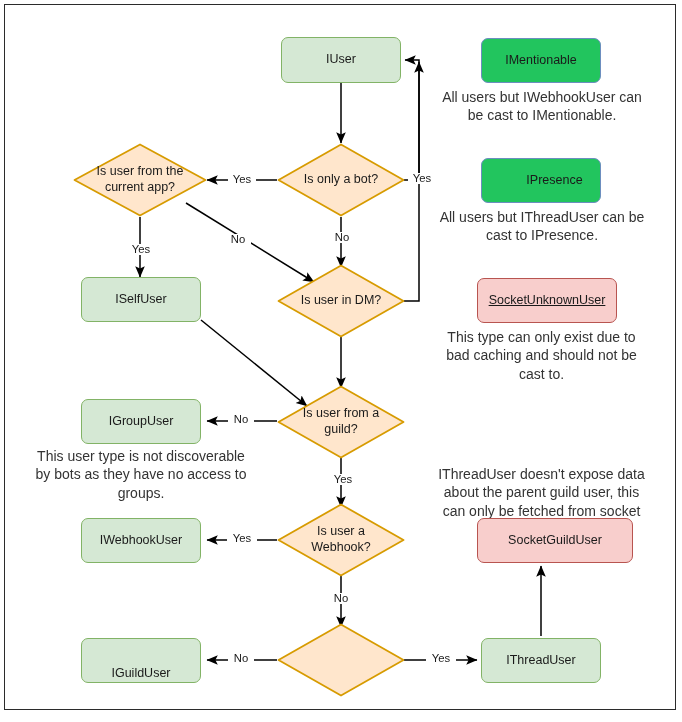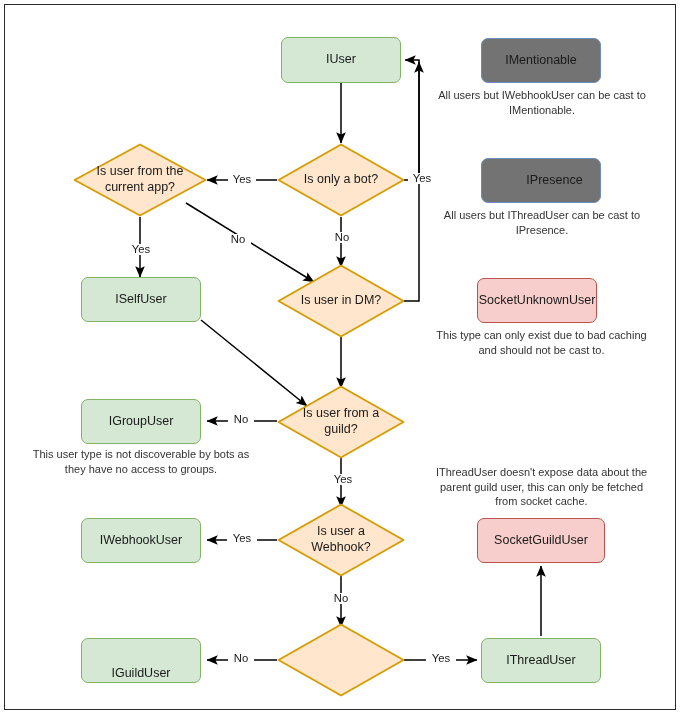--- a/index.html
+++ b/index.html
@@ -39,21 +39,21 @@
     display: flex;
     align-items: center;
     justify-content: center;
     text-align: center;
     font-size: 12.5px;
     color: #1a1a1a;
     line-height: 1.25;
     border-radius: 7px;
   }
   .node.green  { background: #d5e8d4; border: 1.4px solid #82b366; }
-  .node.blue   { background: #737373; border: 1.4px solid #6c8ebf; }
+  .node.blue   { background: #22c55e; border: 1.4px solid #6c8ebf; }
   .node.red    { background: #f8cecc; border: 1.4px solid #b85450; }
 
   .diamond {
     position: absolute;
     box-sizing: border-box;
   }
   .diamond .shape {
     position: absolute;
     left: 0; top: 0; width: 100%; height: 100%;
   }
@@ -67,21 +67,21 @@
     align-items: center;
     justify-content: center;
     text-align: center;
     font-size: 12.5px;
     color: #1a1a1a;
     line-height: 1.25;
   }
   .note {
     position: absolute;
     text-align: center;
-    font-size: 11px;
+    font-size: 14px;
     color: #333333;
     line-height: 1.32;
   }
   .elabel {
     position: absolute;
     font-size: 11.3px;
     color: #1a1a1a;
     background: #ffffff;
     padding: 0 1px;
     text-align: center;
@@ -167,31 +167,31 @@
     <span>All users but IWebhookUser can be cast to IMentionable.</span>
   </div>
 
   <div class="node blue" style="left:481px; top:158px; width:120px; height:45px;padding-left:27px;">
     <span>IPresence</span>
   </div>
   <div class="note" style="left:436px; top:208px; width:212px;">
     <span>All users but IThreadUser can be cast to IPresence.</span>
   </div>
 
-  <div class="node red" style="left:477px; top:278px; width:120px; height:45px;">
+  <div class="node red" style="left:477px; top:278px; width:140px; height:45px;text-decoration:underline;">
     <span>SocketUnknownUser</span>
   </div>
   <div class="note" style="left:434px; top:328px; width:215px;">
     <span>This type can only exist due to bad caching and should not be cast to.</span>
   </div>
 
   <div class="note" style="left:434px; top:465px; width:215px;">
     <span>IThreadUser doesn't expose data about the parent guild user, this can only be fetched from socket cache.</span>
   </div>
-  <div class="node red" style="left:477px; top:518px; width:128px; height:45px;">
+  <div class="node red" style="left:477px; top:518px; width:156px; height:45px;">
     <span>SocketGuildUser</span>
   </div>
 
   <div class="note" style="left:32px; top:447px; width:218px;">
     <span>This user type is not discoverable by bots as they have no access to groups.</span>
   </div>
 
   <div class="diamond" style="left:277px; top:143px; width:128px; height:74px;">
     <svg class="shape" viewBox="0 0 128 74" preserveAspectRatio="none">
       <polygon points="64,1.5 126.5,37 64,72.5 1.5,37" fill="#ffe6cc" stroke="#d79b00" stroke-width="1.8" stroke-linejoin="round"></polygon>

